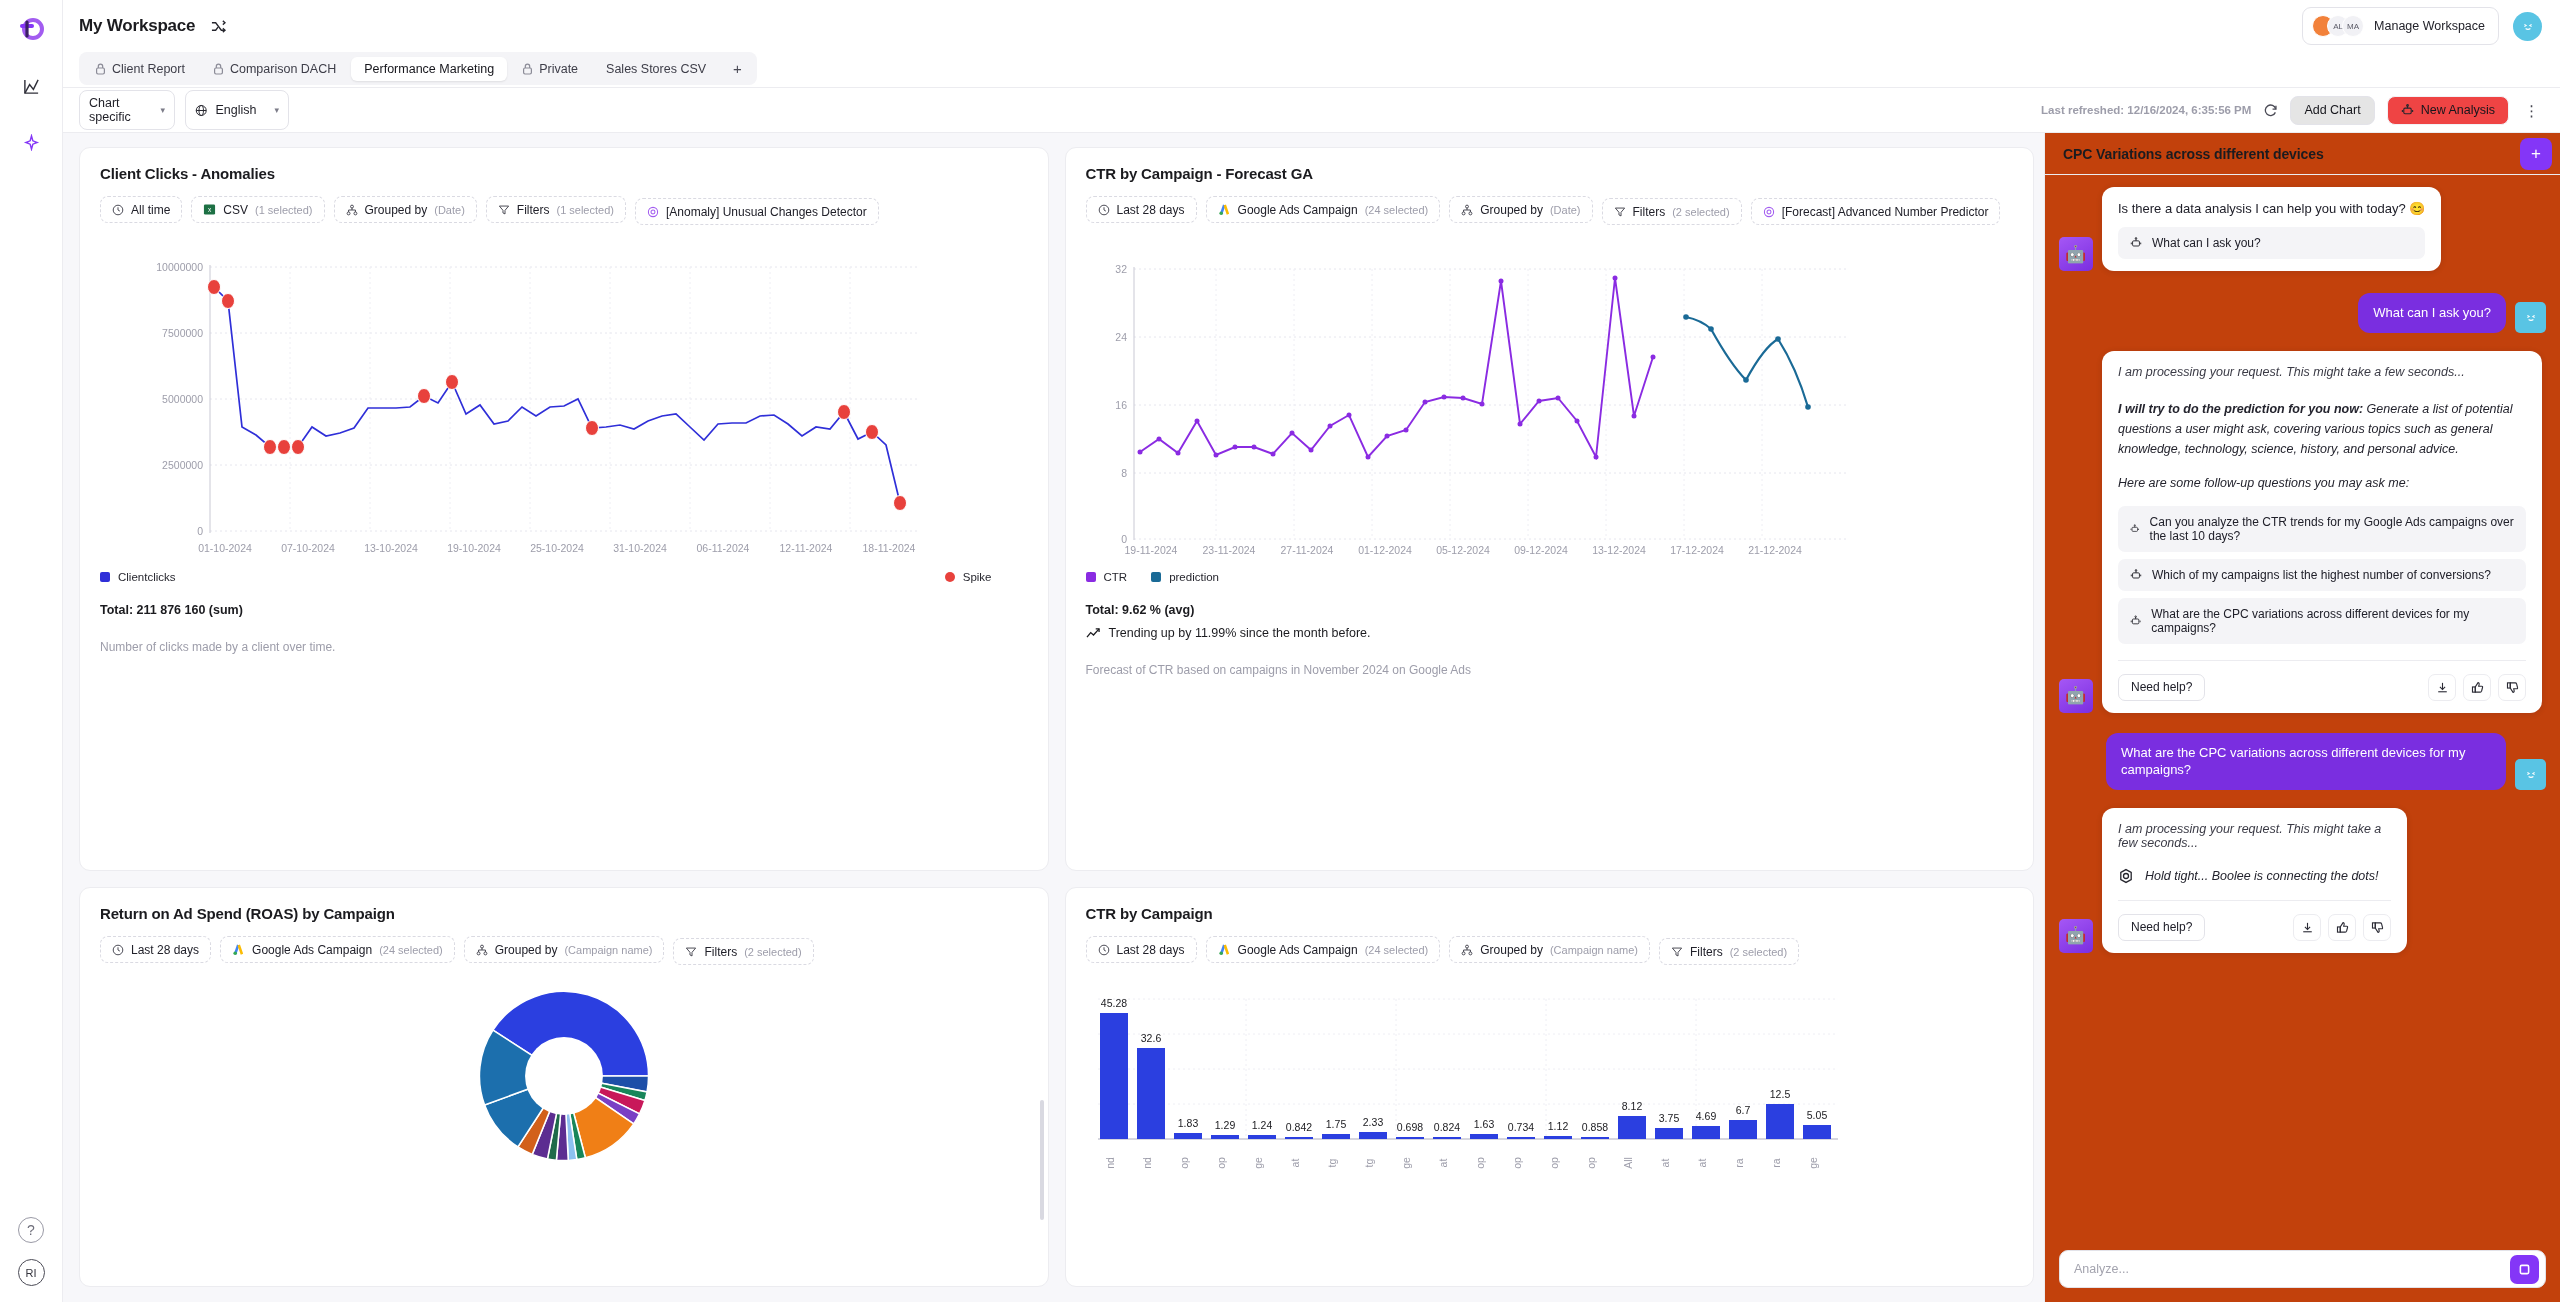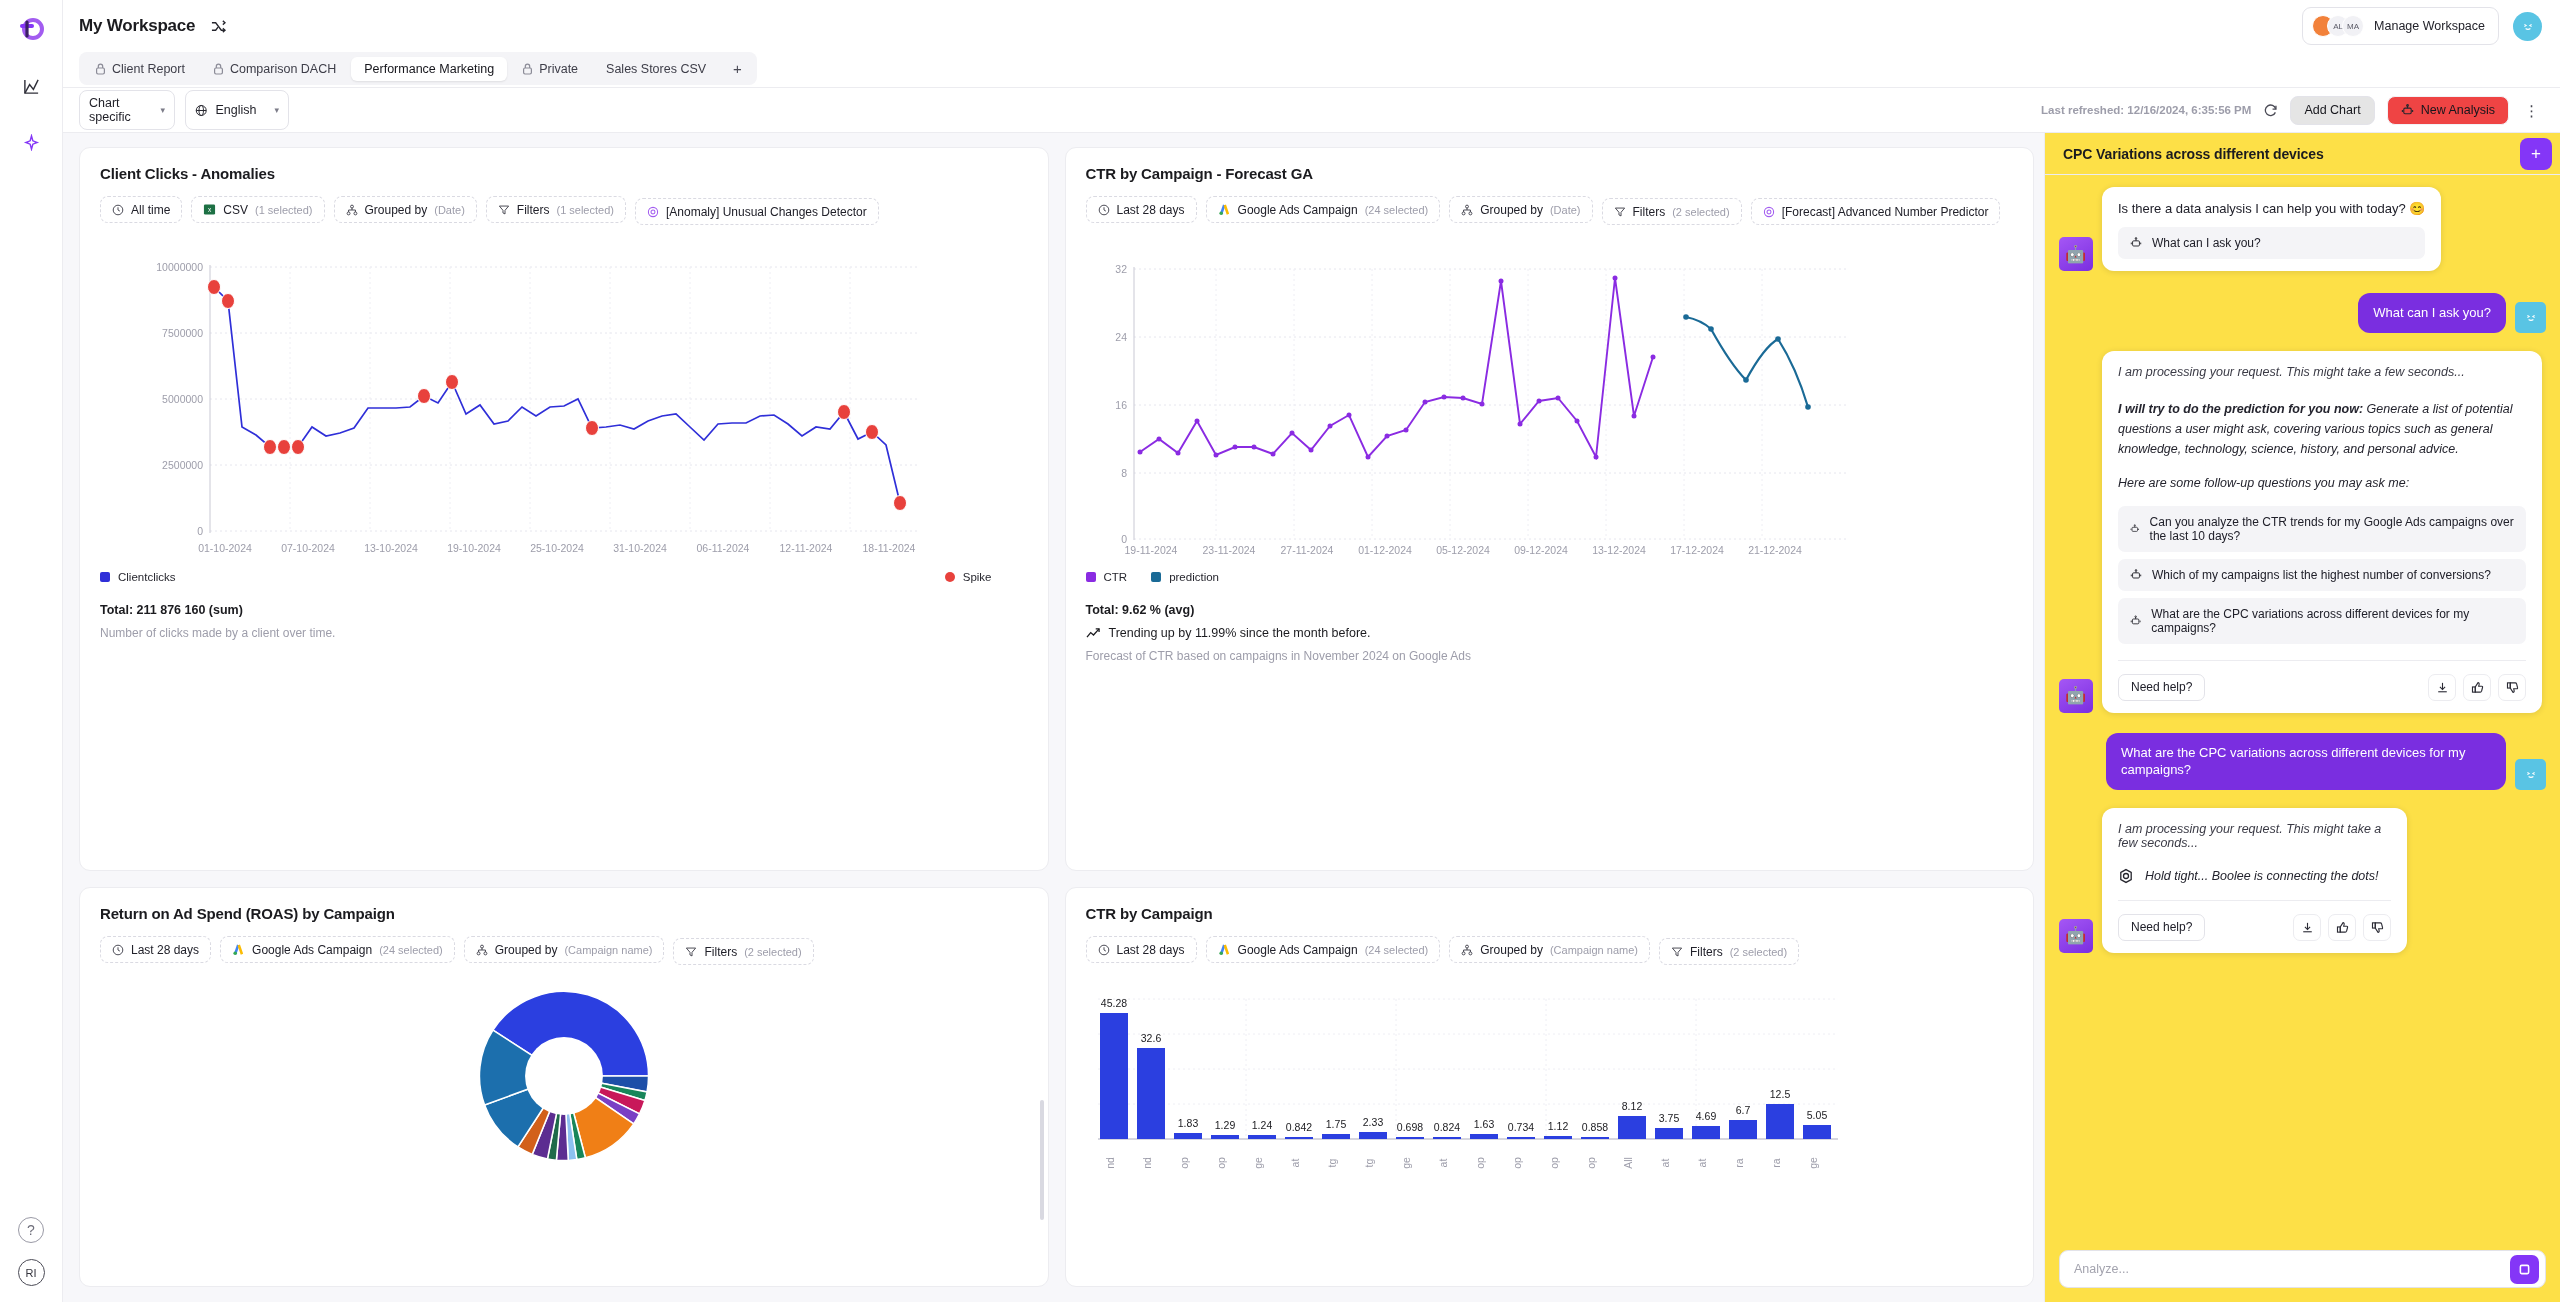--- a/index.html
+++ b/index.html
@@ -135,29 +135,29 @@
 
   
   .plot { position: relative; margin-top: 22px; }
   .plot svg { display: block; }
   .legend { display: flex; align-items: center; gap: 8px; font-size: 11.5px; color: #27272f; }
   .legend .sw { width: 10px; height: 10px; border-radius: 2px; }
   .legend .dot { width: 10px; height: 10px; border-radius: 50%; }
   .legend-row { display: flex; align-items: center; margin-top: 14px; }
   .card-total { font-size: 12.5px; font-weight: bold; margin-top: 20px; }
   .card-trend { font-size: 12.5px; margin-top: 9px; display: flex; align-items: center; gap: 8px; }
-  .card-sub { font-size: 12px; color: #9d9daa; margin-top: 9px; }
+  .card-sub { font-size: 12px; color: #9d9daa; margin-top: 23px; }
 
   .scroll-thumb {
     position: absolute; right: 4px; width: 4px; border-radius: 3px; background: #d9d9e1;
   }
 
   
   .chat {
-    width: 516px; min-width: 516px; background: #fde047;
+    width: 516px; min-width: 516px; background: #c2410c;
     border-left: 1px solid #ececf0;
     display: flex; flex-direction: column; height: 100%;
   }
   .chat-head {
     height: 42px; display: flex; align-items: center;
     padding: 0 14px 0 18px; border-bottom: 1px solid #ececf0; position: relative;
   }
   .chat-title { font-size: 14px; font-weight: bold; letter-spacing: -.1px; }
   .chat-add {
     position: absolute; right: 8px; top: 5px;

